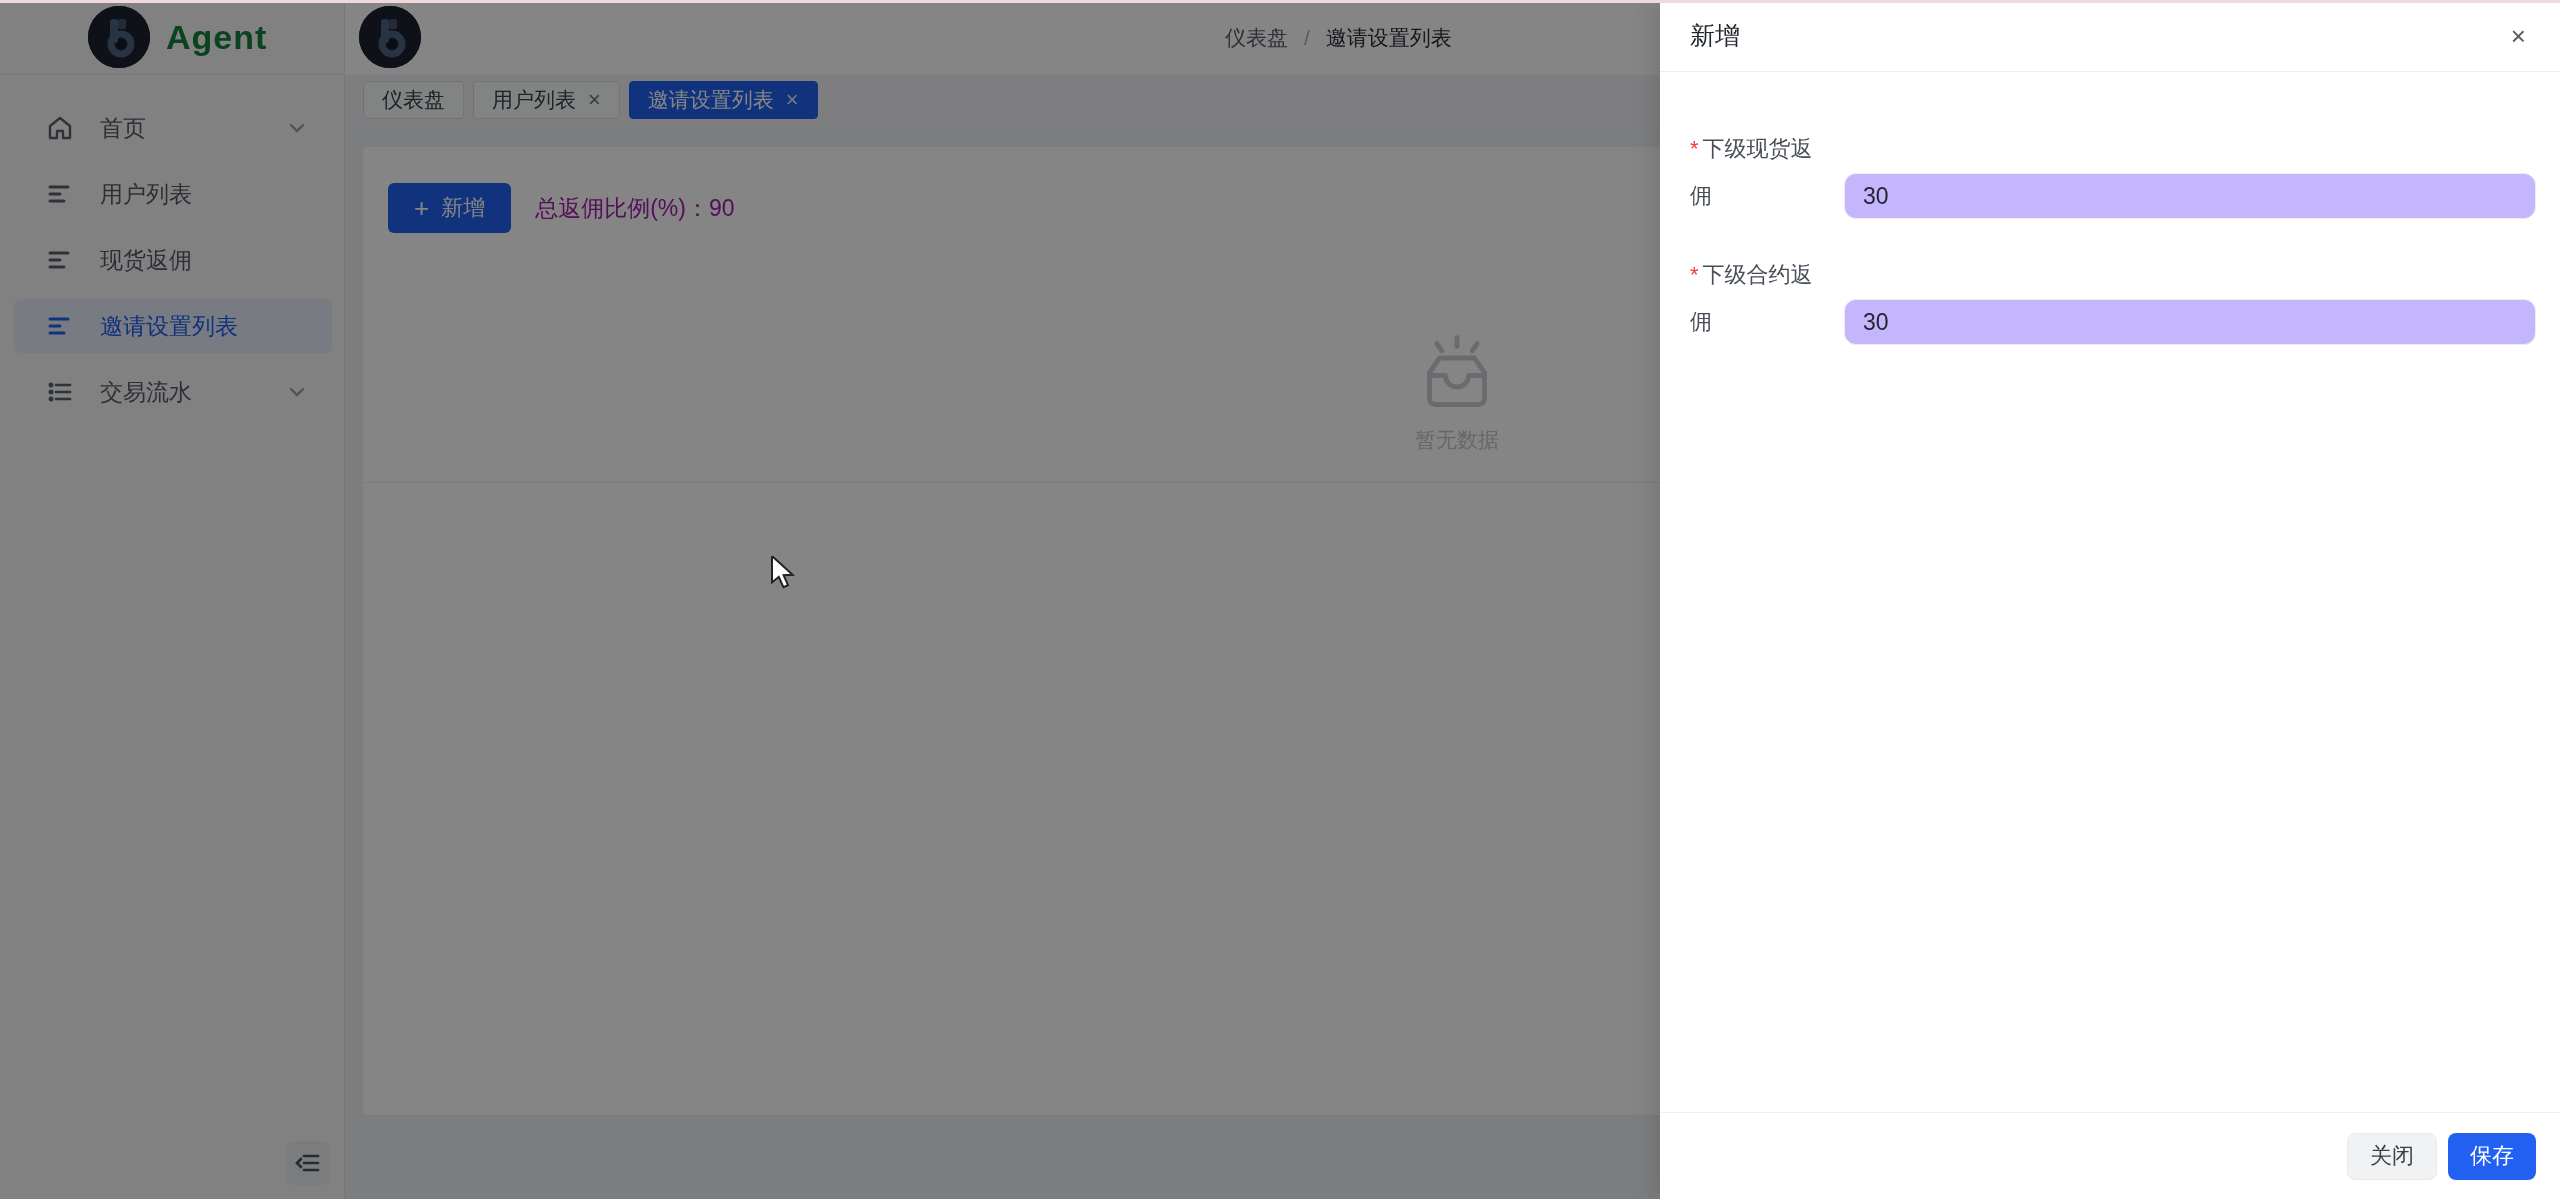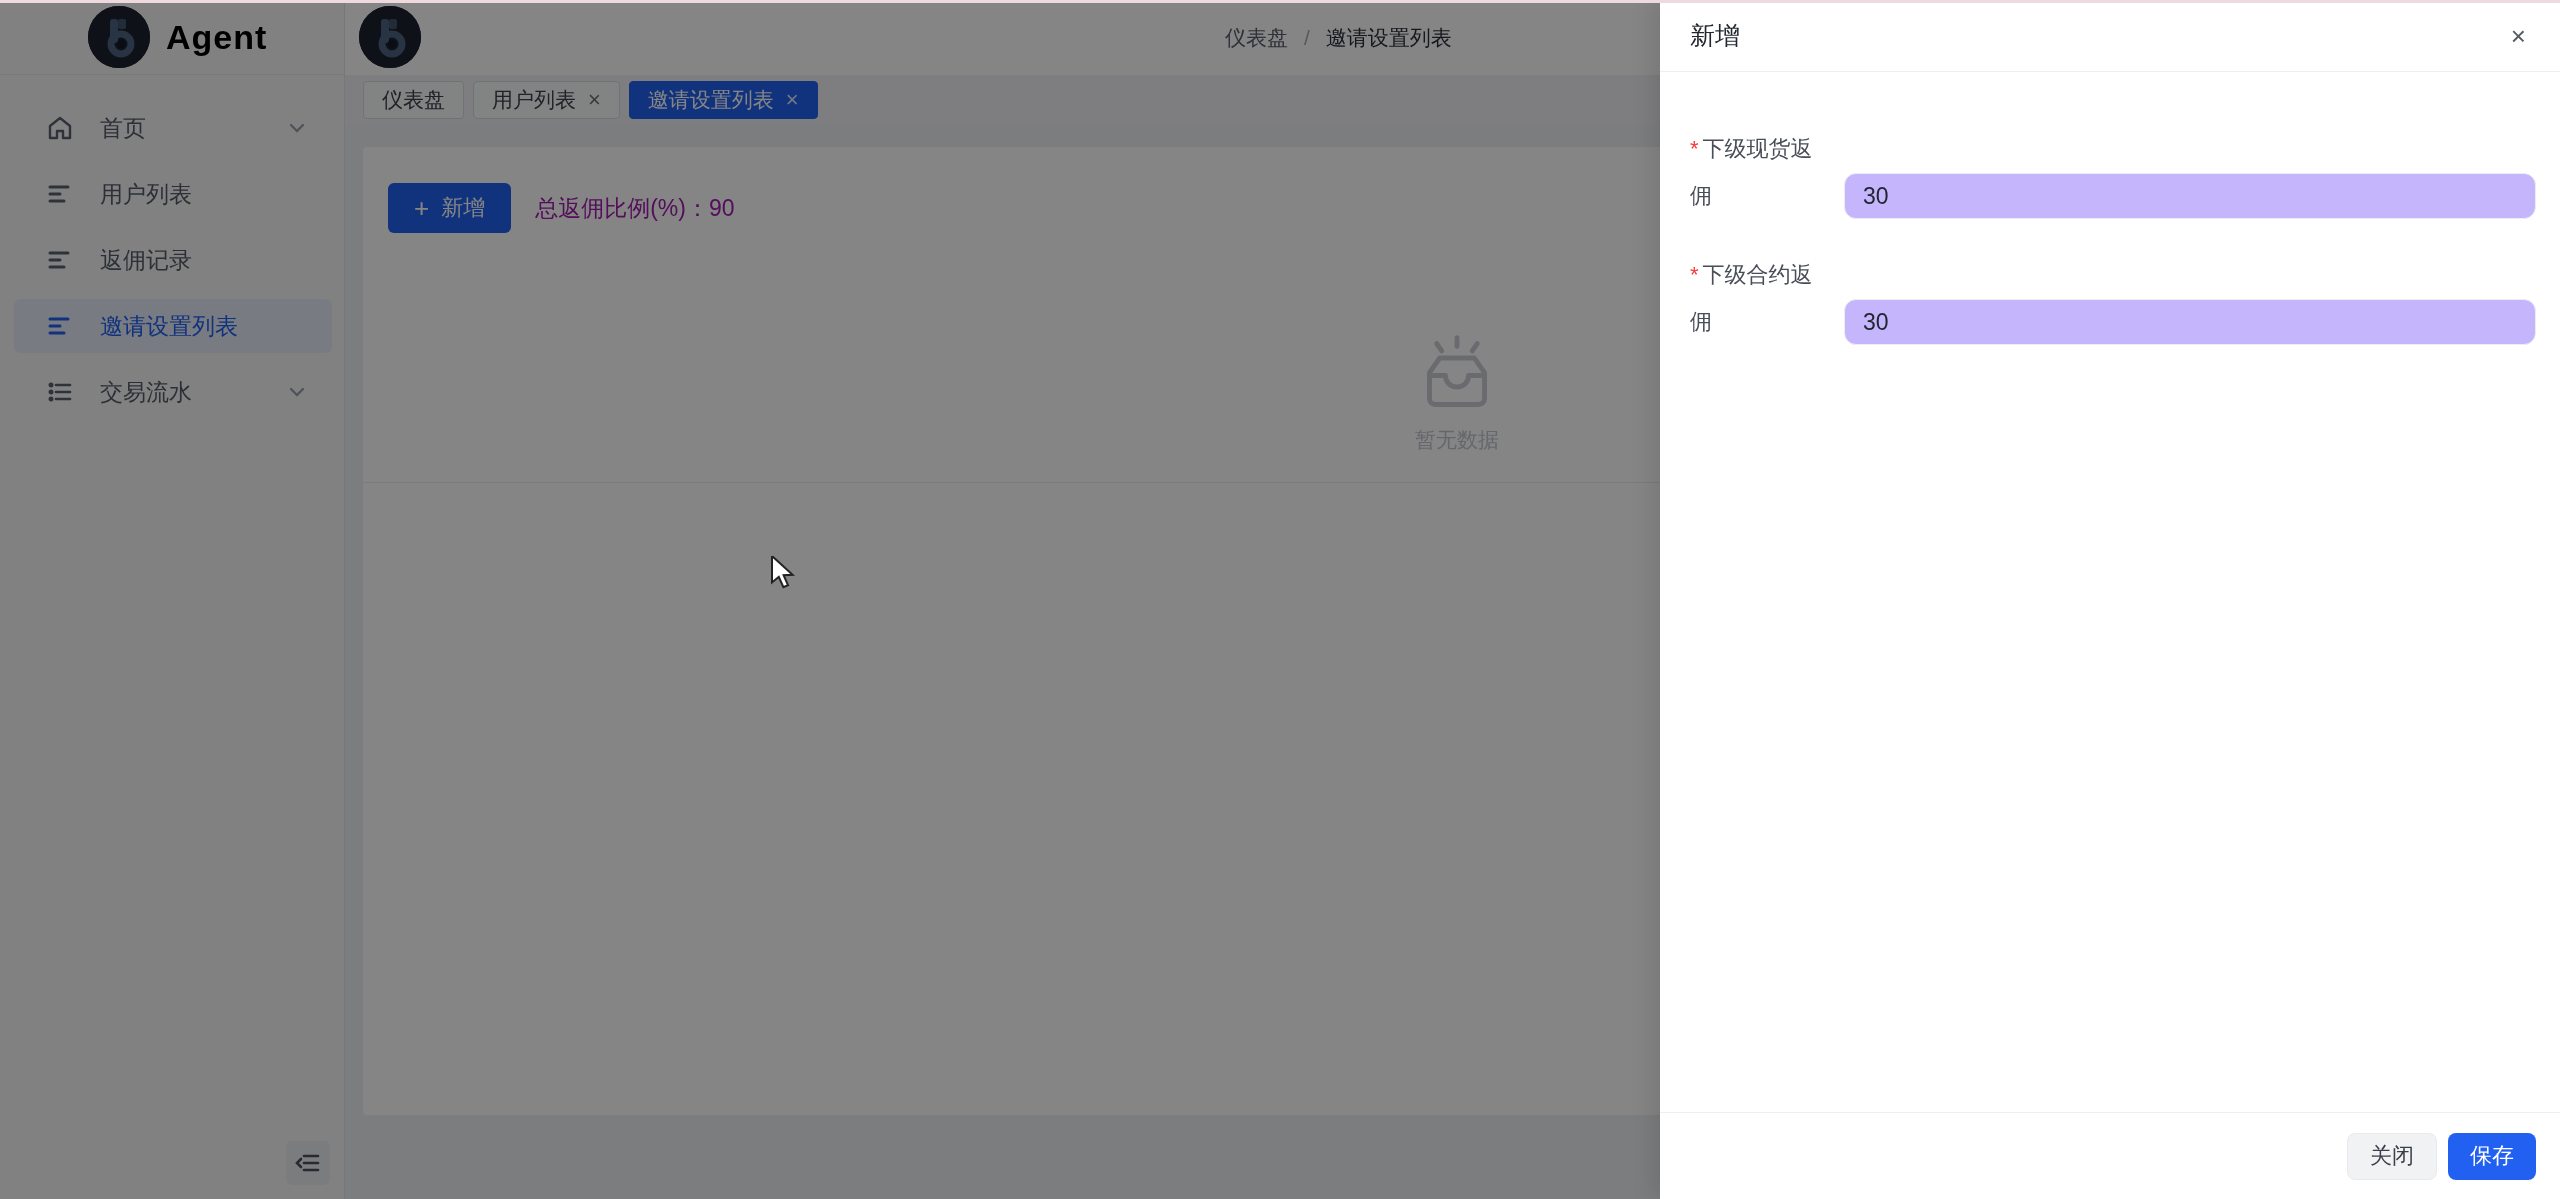--- a/index.html
+++ b/index.html
@@ -5,21 +5,21 @@
   * { margin:0; padding:0; box-sizing:border-box; }
   html,body { width:2560px; height:1199px; overflow:hidden; }
   body { font-family:"Liberation Sans","DejaVu Sans",sans-serif; background:#eef0f3; position:relative; }
 
   .topline { position:absolute; left:0; top:0; width:2560px; height:3px; background:#eedade; z-index:120; }
 
   
   .sidebar { position:absolute; left:0; top:0; width:345px; height:1199px; background:#f7f8fa; border-right:1px solid #e3e5ea; z-index:10; }
   .logo-row { height:75px; display:flex; align-items:center; padding-left:88px; border-bottom:1px solid #e6e8ec; }
   .logo-circle { width:62px; height:62px; border-radius:50%; background:#1d2230; display:flex; align-items:center; justify-content:center; flex:0 0 auto; }
-  .logo-title { margin-left:16px; font-size:34px; font-weight:700; color:#000000; letter-spacing:1px; }
+  .logo-title { margin-left:16px; font-size:34px; font-weight:700; color:#15803d; letter-spacing:1px; }
   .menu { padding-top:14px; }
   .menu-item { position:relative; height:54px; margin:12px 12px 12px 14px; border-radius:6px; display:flex; align-items:center; padding-left:32px; cursor:pointer; color:#555b66; }
   .menu-item .mi-icon { width:28px; height:28px; margin-right:26px; flex:0 0 auto; }
   .menu-item .mi-label { font-size:23px; }
   .menu-item .mi-chevron { position:absolute; right:24px; width:22px; height:22px; }
   .menu-item.active { background:#e7ecf9; color:#2160f0; }
   .menu-item.active .mi-label { color:#2160f0; }
   .mi-icon svg, .mi-chevron svg { width:100%; height:100%; display:block; }
   .collapse-btn { position:absolute; right:14px; bottom:14px; width:44px; height:44px; border-radius:6px; background:#eceef2; display:flex; align-items:center; justify-content:center; cursor:pointer; }
 
@@ -113,21 +113,21 @@
     </div>
 
     <div class="menu-item">
       <span class="mi-icon">
         <svg viewBox="0 0 28 28" stroke="#5b616c" stroke-width="3" stroke-linecap="round">
           <path d="M4 7 H22"></path>
             <path d="M4 14 H14"></path>
             <path d="M4 21 H18"></path>
         </svg>
       </span>
-      <span class="mi-label">返佣记录</span>
+      <span class="mi-label">现货返佣</span>
     </div>
 
     <div class="menu-item active">
       <span class="mi-icon">
         <svg viewBox="0 0 28 28" stroke="#2160f0" stroke-width="3" stroke-linecap="round">
           <path d="M4 7 H22"></path>
             <path d="M4 14 H14"></path>
             <path d="M4 21 H18"></path>
         </svg>
       </span>

